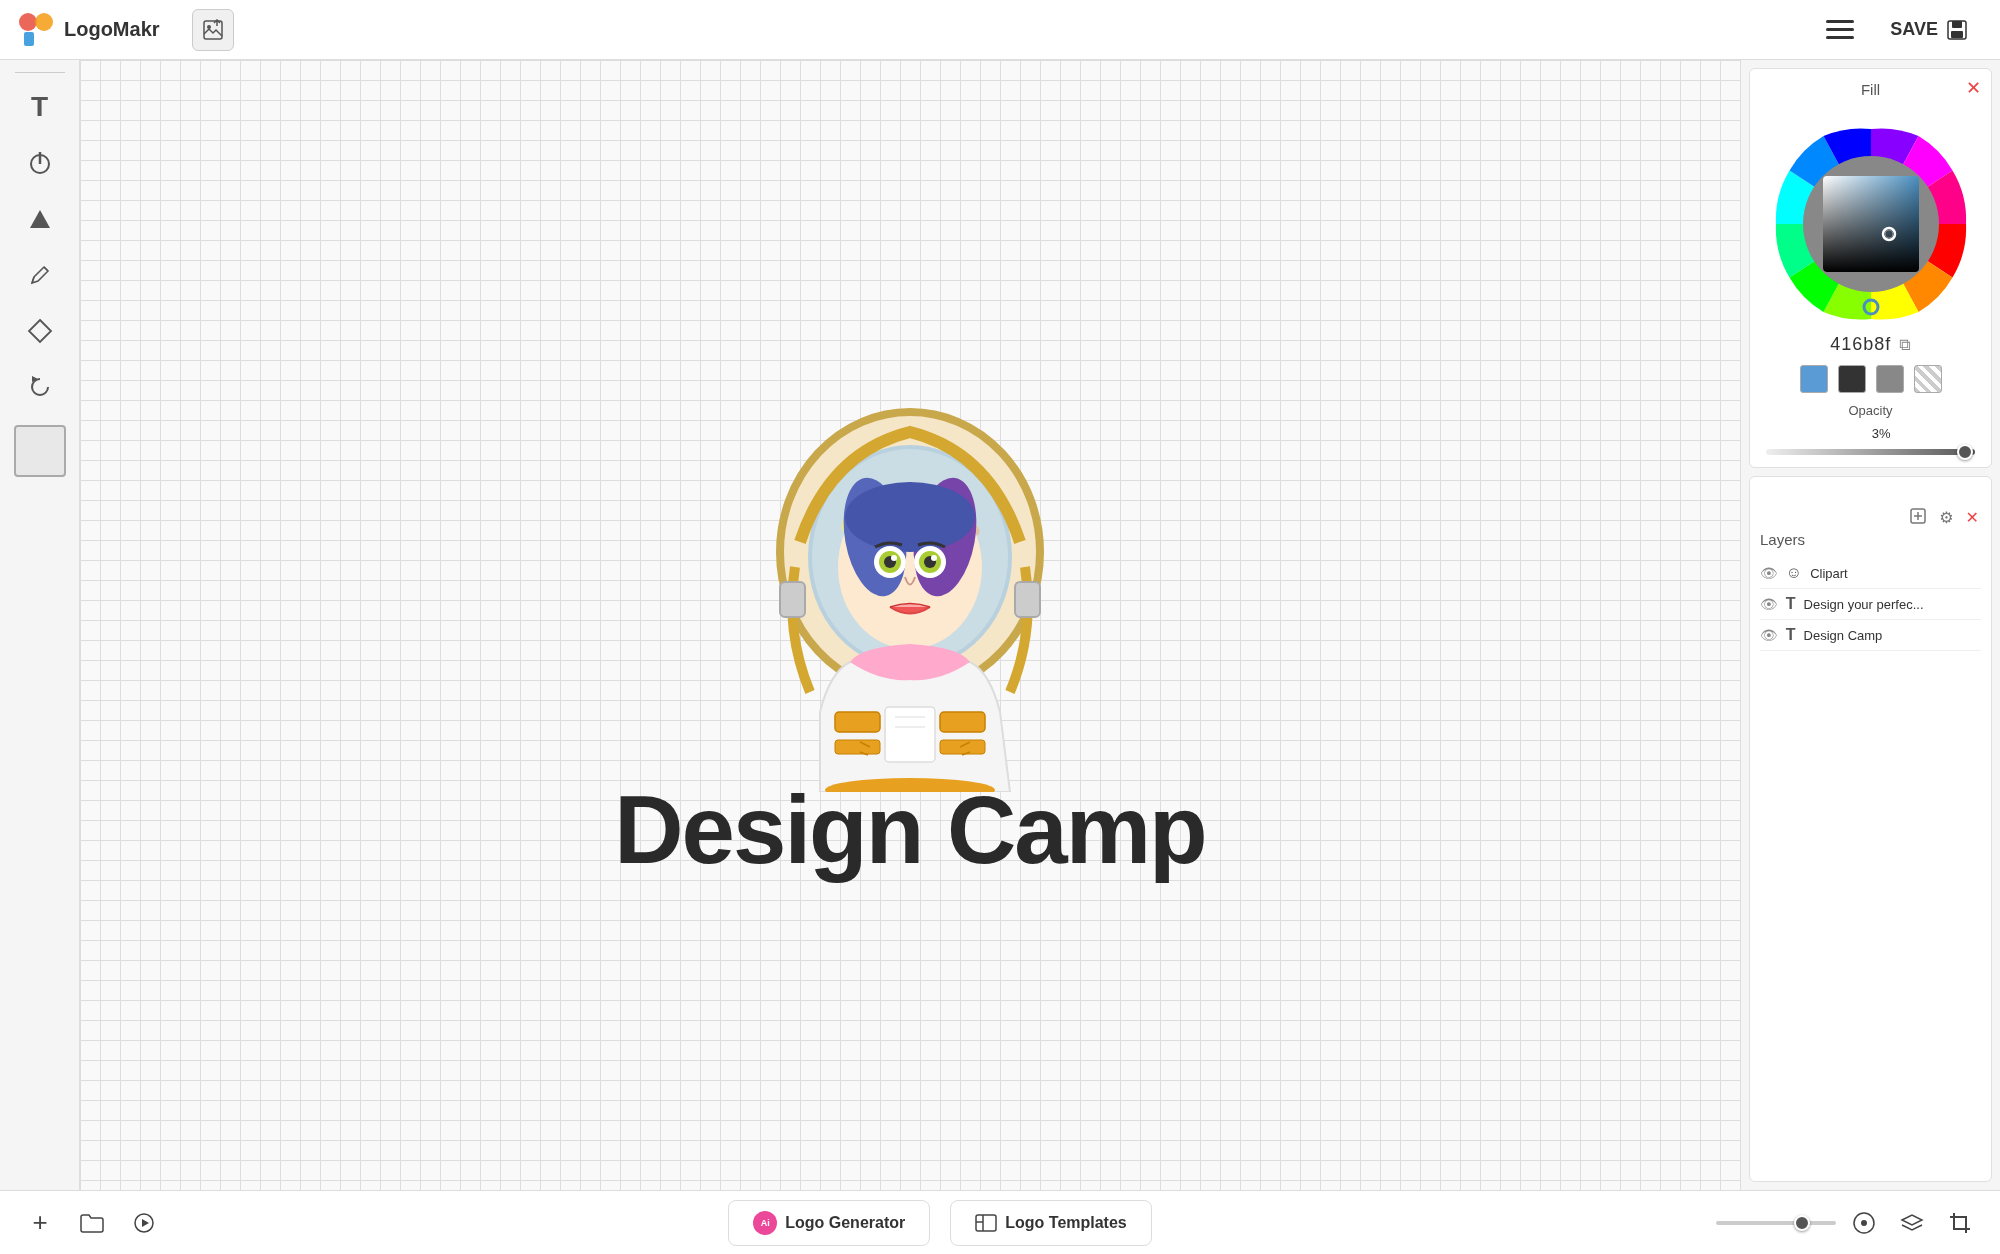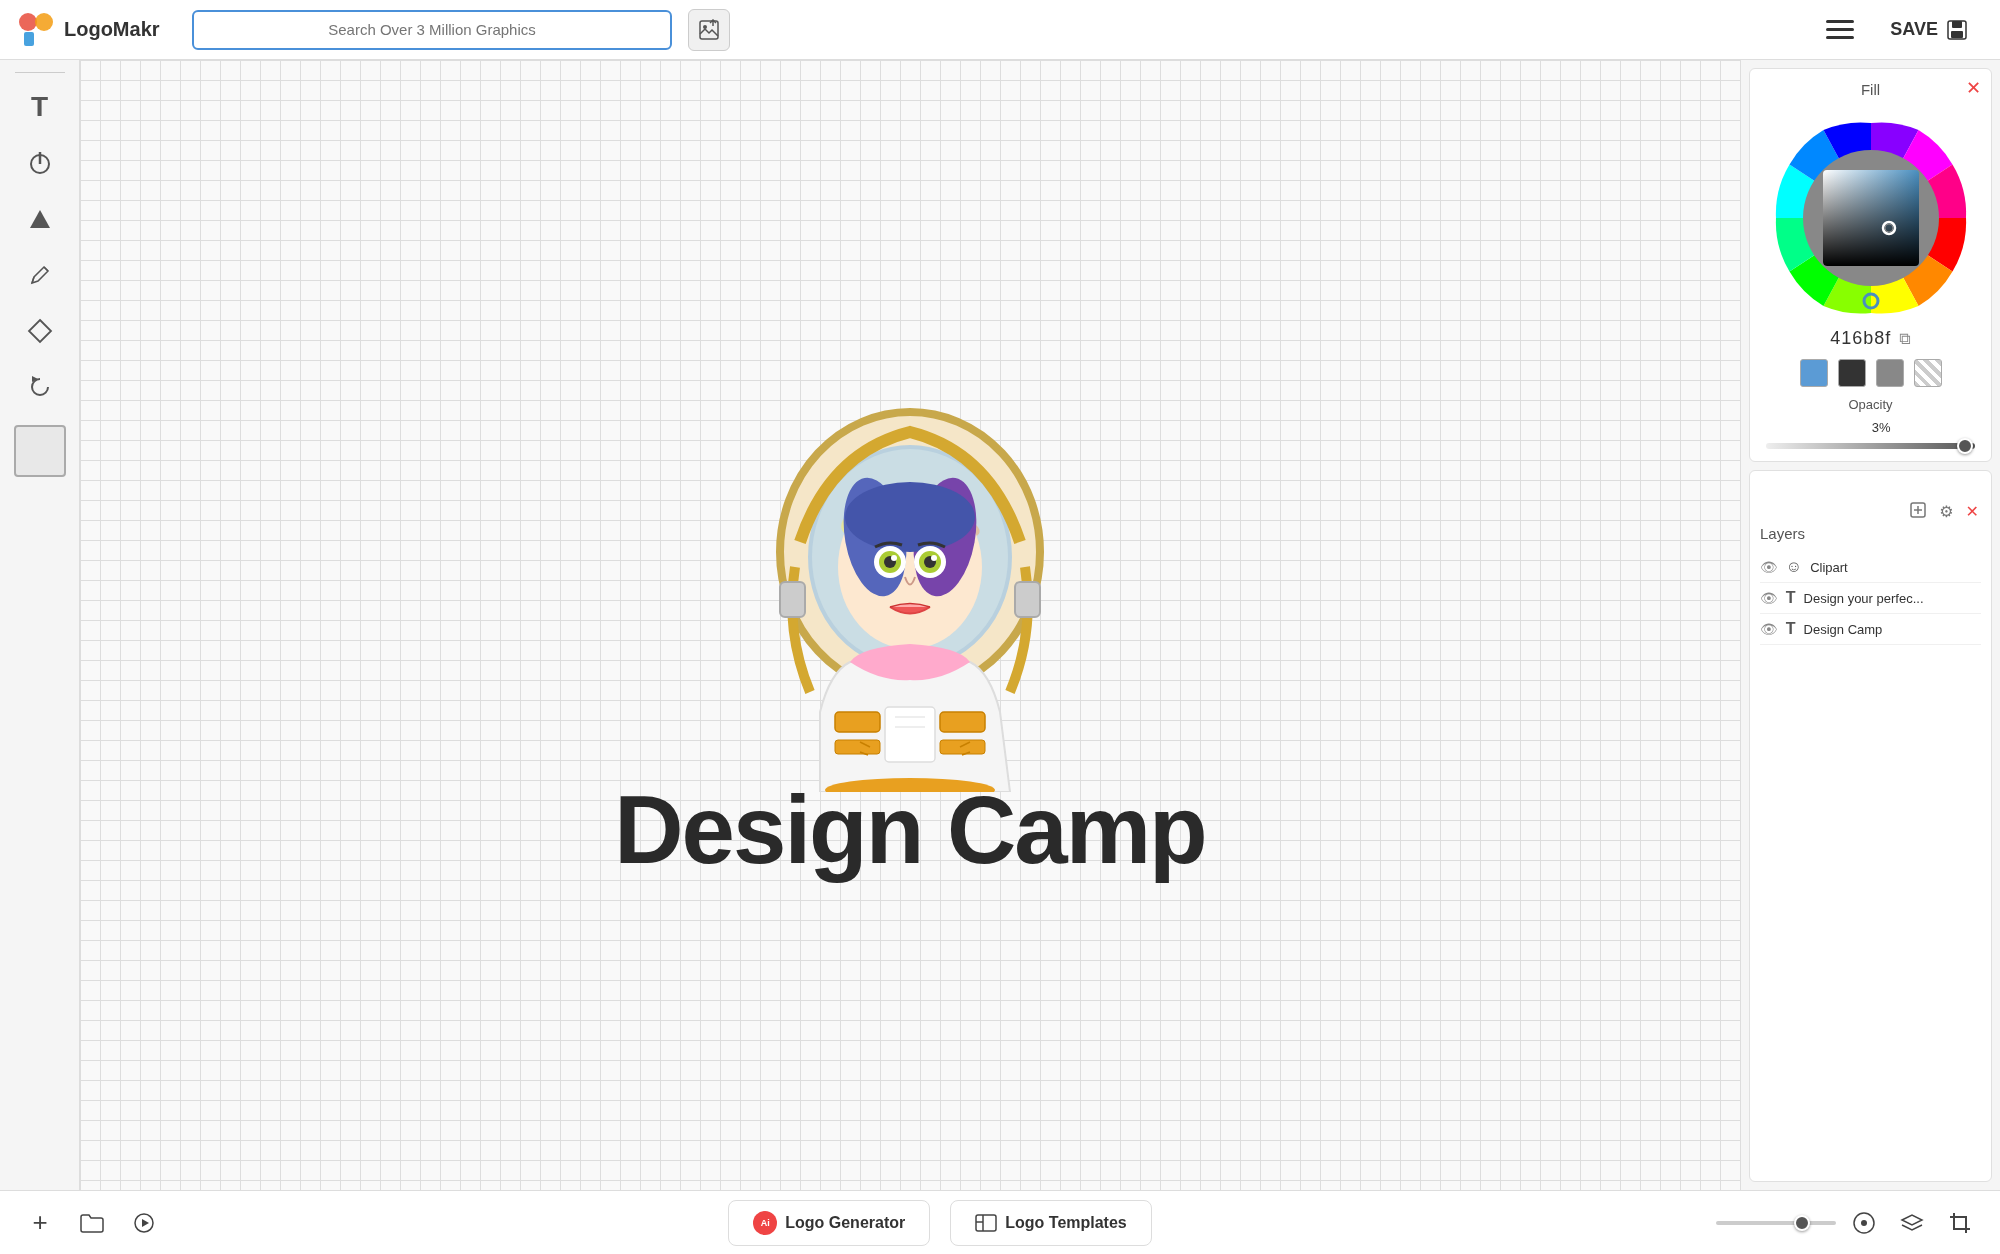--- a/index.html
+++ b/index.html
@@ -194,21 +194,21 @@
       top: 8px;
       right: 10px;
       color: #e44;
       font-size: 18px;
       cursor: pointer;
     }
     #fill-label {
       text-align: center;
       font-size: 15px;
       color: #555;
-      margin-bottom: 20px;
+      margin-bottom: 26px;
     }
 
     #color-wheel-container {
       display: flex;
       justify-content: center;
       margin-bottom: 10px;
     }
     #color-wheel {
       width: 200px;
       height: 200px;
@@ -377,21 +377,21 @@
       border-radius: 8px;
       cursor: pointer;
       font-size: 16px;
       font-weight: 600;
       color: #333;
       background: #fff;
     }
     .ai-icon-circle {
       width: 24px;
       height: 24px;
-      background: #ef4444;
+      background: #ec4899;
       border-radius: 50%;
       display: flex;
       align-items: center;
       justify-content: center;
       color: #fff;
       font-size: 11px;
       font-weight: bold;
     }
     #bottom-right {
       display: flex;
@@ -434,21 +434,20 @@
 
 <div id="header">
   <div id="logo-area">
     <svg id="logo-icon" viewBox="0 0 40 40">
       <circle cx="12" cy="12" r="9" fill="#e74c3c" opacity="0.85"></circle>
       <circle cx="28" cy="12" r="9" fill="#f39c12" opacity="0.85"></circle>
       <rect x="8" y="22" width="10" height="14" rx="2" fill="#3498db" opacity="0.9"></rect>
     </svg>
     <span id="logo-text">LogoMakr</span>
   </div>
-  <input id="search-bar" type="text" placeholder="Search Over 3 Million Graphics" style="">
   <div id="upload-btn">
     <svg width="22" height="22" viewBox="0 0 22 22" fill="none">
       <rect x="2" y="2" width="18" height="18" rx="2" stroke="#555" stroke-width="1.5" fill="none"></rect>
       <circle cx="7" cy="8" r="2" fill="#555"></circle>
       <path d="M2 15 l5-5 4 4 3-3 6 6" stroke="#555" stroke-width="1.5" fill="none"></path>
       <path d="M15 2 l0 5 M12 4 l3-3 3 3" stroke="#555" stroke-width="1.5"></path>
     </svg>
   </div>
   <div id="header-spacer"></div>
   <div id="hamburger-btn">

